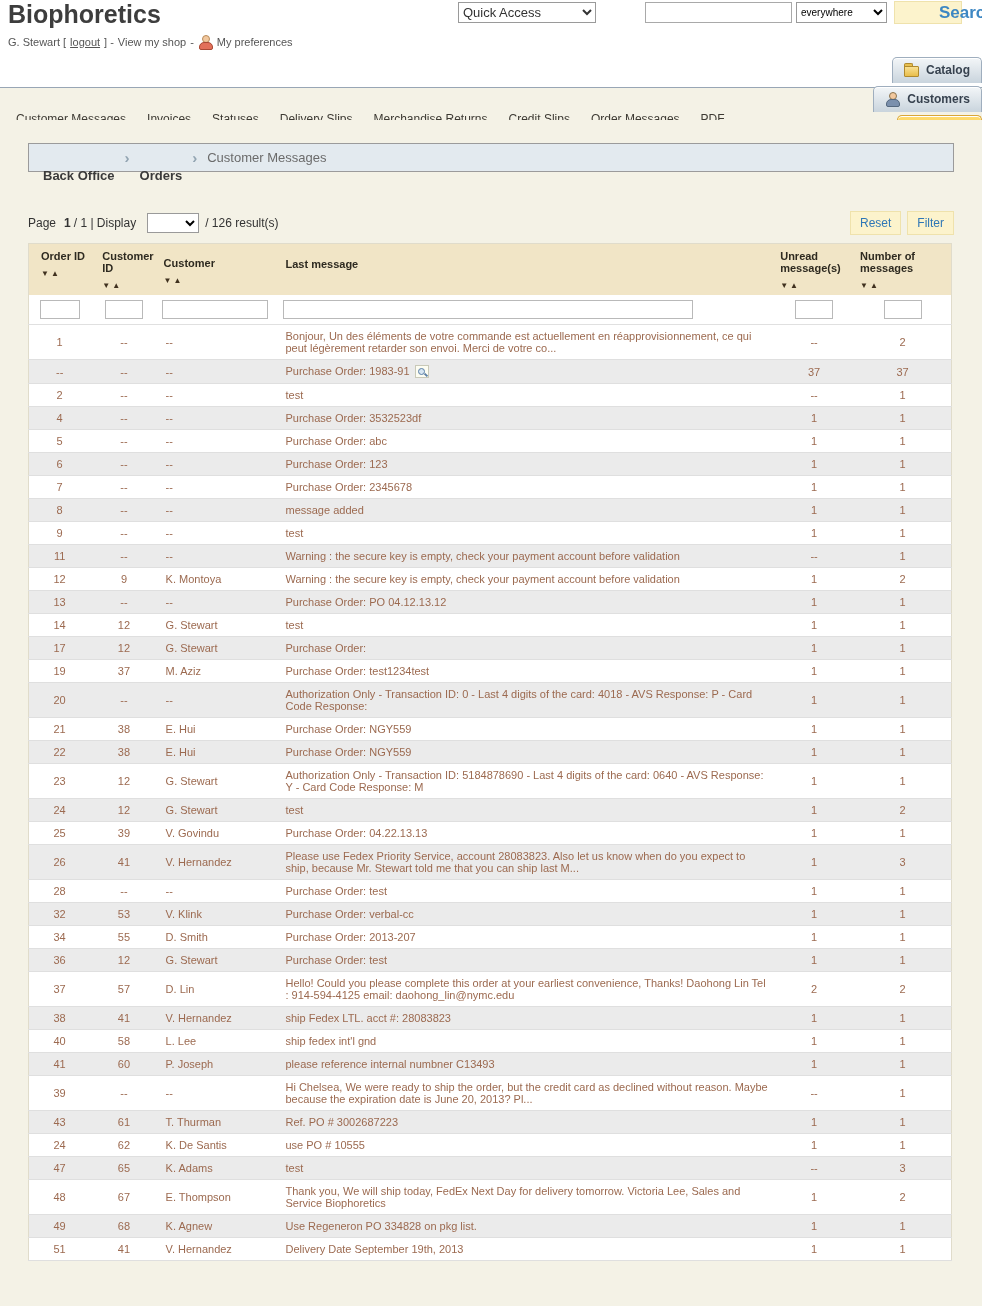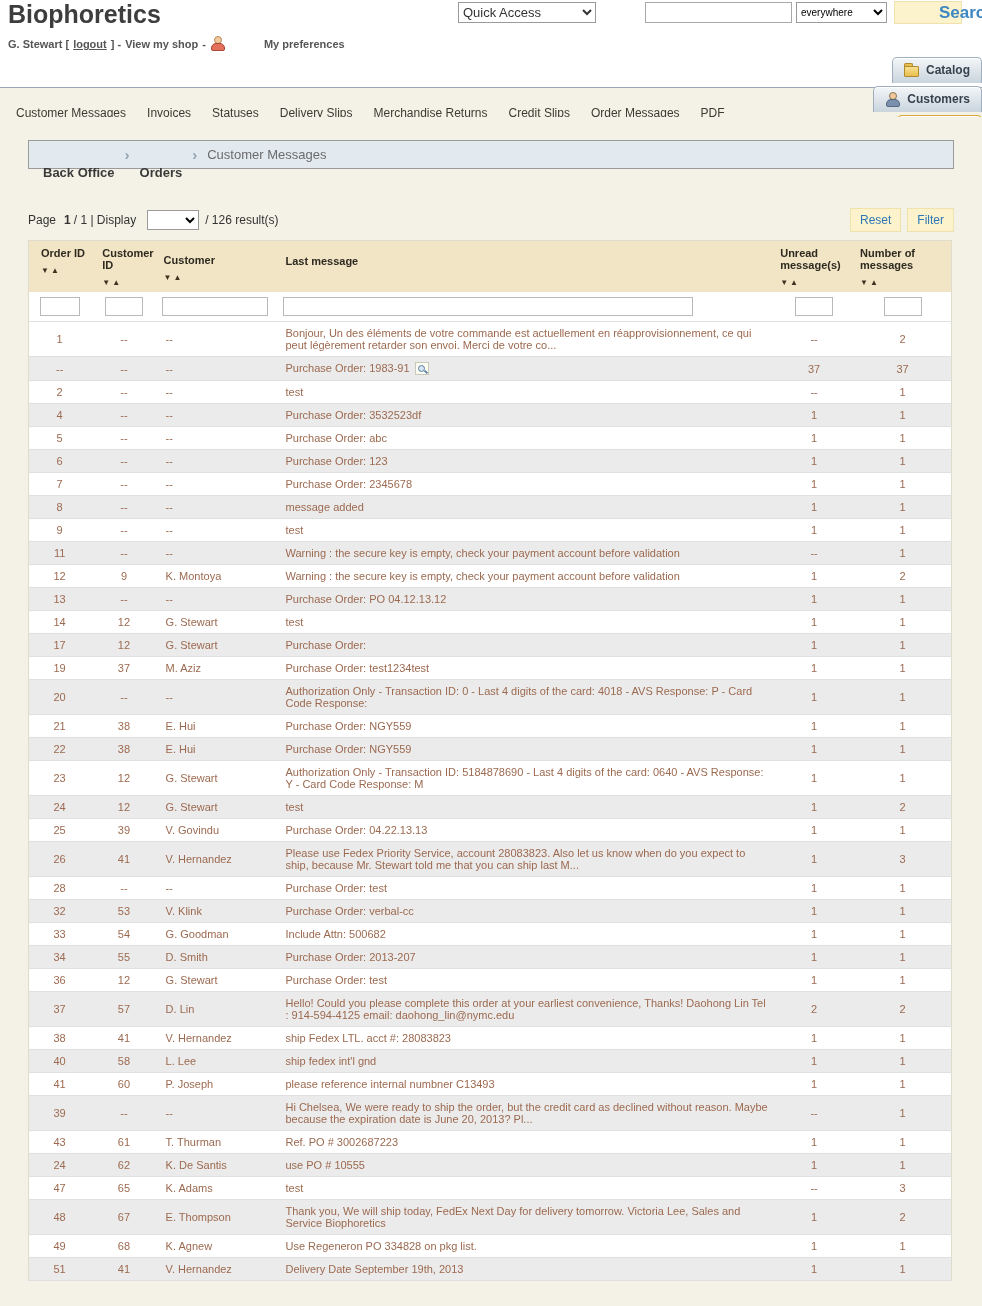--- a/index.html
+++ b/index.html
@@ -13,25 +13,25 @@
   
   .topbar { position:relative; height:28px; }
   .brand { position:absolute; left:8px; top:0px; font-size:25px; font-weight:bold; color:#3d3d3d; }
   .qa-select { position:absolute; left:458px; top:2px; width:138px; height:21px; font-size:13px; color:#333;
                border:1px solid #9a9a9a; background:#fff; font-family:"Liberation Sans", sans-serif; }
   .search-input { position:absolute; left:645px; top:2px; width:147px; height:21px; border:1px solid #a9a9a9; padding:2px 4px; font-size:12px; }
   .scope-select { position:absolute; left:796px; top:2px; width:91px; height:21px; font-size:10px; border:1px solid #9a9a9a; background:#fff; font-family:"Liberation Sans", sans-serif; }
   .btn-search { position:absolute; left:894px; top:1px; width:68px; height:23px; background:#FCF3CC; border:1px solid #EFE2AC;
                 color:#3D87C3; font-weight:bold; font-size:17px; cursor:pointer; font-family:"Liberation Sans", sans-serif;padding-left:44px; }
   
-  .userline { margin:6px 0 0 8px; font-size:11px; color:#555; height:16px; display:flex; align-items:flex-end; gap:4px;font-weight:bold; }
+  .userline { margin:6px 0 0 8px; font-size:11px; color:#555; height:16px; display:flex; align-items:center; gap:4px; }
   .userline a { color:#555; }
   .logout-link { text-decoration:underline; cursor:pointer; }
   .shop-link { text-decoration:none; cursor:pointer; }
-  .prefs-link { text-decoration:none; cursor:pointer;margin-left:35px; }
+  .prefs-link { text-decoration:none; cursor:pointer; }
   
   .p-icon { display:inline-block; width:15px; height:14px; position:relative; }
   .p-icon::before { content:""; position:absolute; left:4px; top:0; width:6px; height:6px; border-radius:50%; background:#F2C89E; border:1px solid #B98B5A; }
   .p-icon::after  { content:""; position:absolute; left:1px; top:7px; width:12px; height:6px; border-radius:5px 5px 2px 2px; background:#E2705A; border:1px solid #A94A36; }
   
   .tabs { display:flex; align-items:flex-end; gap:3px; padding-left:10px; margin-top:7px; height:30px;flex-direction:column; }
   .tab { display:flex; align-items:center; gap:6px; padding:5px 11px 6px; cursor:pointer;
          background:linear-gradient(#F3F6F8,#C9D4DD); border:1px solid #9FAEBE; border-bottom:none;
          border-radius:5px 5px 0 0; font-size:12px; font-weight:bold; color:#37424f; box-shadow:inset 0 1px 0 #fff; }
   .tab.active { background:linear-gradient(#FFDD70,#F7B73B); border-color:#D9A637; color:#4a3410; }
@@ -50,21 +50,21 @@
   .icon-stats::after  { content:""; position:absolute; left:6px; bottom:0; width:3px; height:11px; background:#3C67A4; }
   .icon-modules::before { content:""; position:absolute; left:2px; top:3px; width:10px; height:9px; background:#7FBC4C; border:1px solid #4F8B22; border-radius:2px; }
   .icon-modules::after  { content:""; position:absolute; left:6px; top:0; width:4px; height:4px; background:#7FBC4C; border:1px solid #4F8B22; border-radius:50%; }
   .icon-employees::before { content:""; position:absolute; left:4px; top:0; width:6px; height:6px; border-radius:50%; background:#F2C89E; border:1px solid #8A5A42; }
   .icon-employees::after  { content:""; position:absolute; left:1px; top:7px; width:12px; height:6px; border-radius:5px 5px 2px 2px; background:#E2705A; border:1px solid #A94A36; }
   .icon-preferences::before { content:""; position:absolute; left:0; top:1px; width:11px; height:10px; background:#FDFDFD; border:1px solid #8C97A3; }
   .icon-preferences::after  { content:""; position:absolute; left:5px; top:5px; width:10px; height:3px; background:#E9C53B; border:1px solid #B2902A; transform:rotate(-40deg); border-radius:1px; }
   .icon-tools::before { content:""; position:absolute; left:1px; top:7px; width:10px; height:3px; background:#8FA5C0; transform:rotate(43deg); border-radius:1px; }
   .icon-tools::after  { content:""; position:absolute; right:1px; top:0; width:5px; height:5px; border:2px solid #8FA5C0; border-radius:50%; border-top-color:transparent; background:transparent; }
   
-  .subnav { background:#F4F2E6; border-top:1px solid #98A6B5; padding:18px 16px 8px; font-size:12px; height:30px; }
+  .subnav { background:#F4F2E6; border-top:1px solid #98A6B5; padding:24px 16px 8px; font-size:12px; height:30px; }
   .subnav a { color:#3D3A33; margin-right:21px; text-decoration:underline; cursor:pointer; }
   
   .content { background:#F4F2E6; height:1191px; padding:0 28px; overflow:hidden; position:relative; }
   .breadcrumb { margin-top:23px; background:#E3EAEF; border:1px solid #9B9B9B; height:29px; display:flex; align-items:center; padding:0 14px; gap:10px; font-size:13px; }
   .crumb-strong { font-weight:bold; color:#3A3A3A; cursor:pointer;margin-top:36px; }
   .crumb-sep { color:#93A5B2; font-weight:bold; font-size:15px; }
   .crumb-current { color:#6B6B6B; }
   
   .toolbar { margin-top:38px; display:flex; align-items:center; font-size:12px; color:#333; height:26px; }
   .toolbar .bold { font-weight:bold; margin:0 3px; }
@@ -462,28 +462,20 @@
 
   <tr class="row">
     <td class="c-id">32</td>
     <td class="c-cid">53</td>
     <td class="c-name">V. Klink</td>
     <td class="c-msg"><span class="msg-text">Purchase Order: verbal-cc</span></td>
     <td class="c-unread">1</td>
     <td class="c-total">1</td>
   </tr>
 
-  <tr class="row">
-    <td class="c-id">33</td>
-    <td class="c-cid">54</td>
-    <td class="c-name">G. Goodman</td>
-    <td class="c-msg"><span class="msg-text">Include Attn: 500682</span></td>
-    <td class="c-unread">1</td>
-    <td class="c-total">1</td>
-  </tr>
 
   <tr class="row">
     <td class="c-id">34</td>
     <td class="c-cid">55</td>
     <td class="c-name">D. Smith</td>
     <td class="c-msg"><span class="msg-text">Purchase Order: 2013-207</span></td>
     <td class="c-unread">1</td>
     <td class="c-total">1</td>
   </tr>
 

